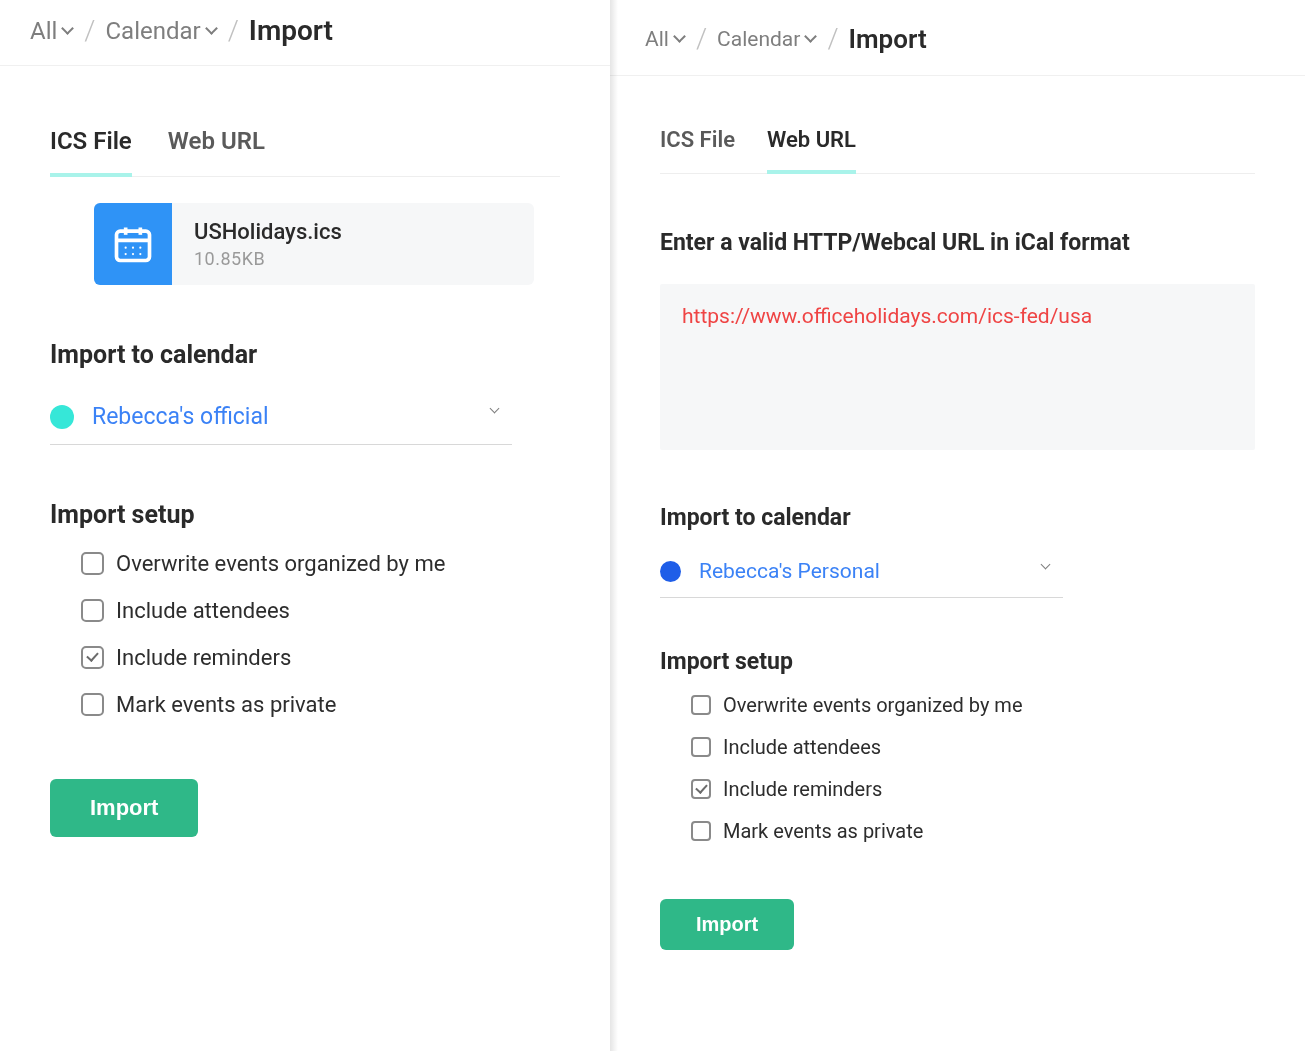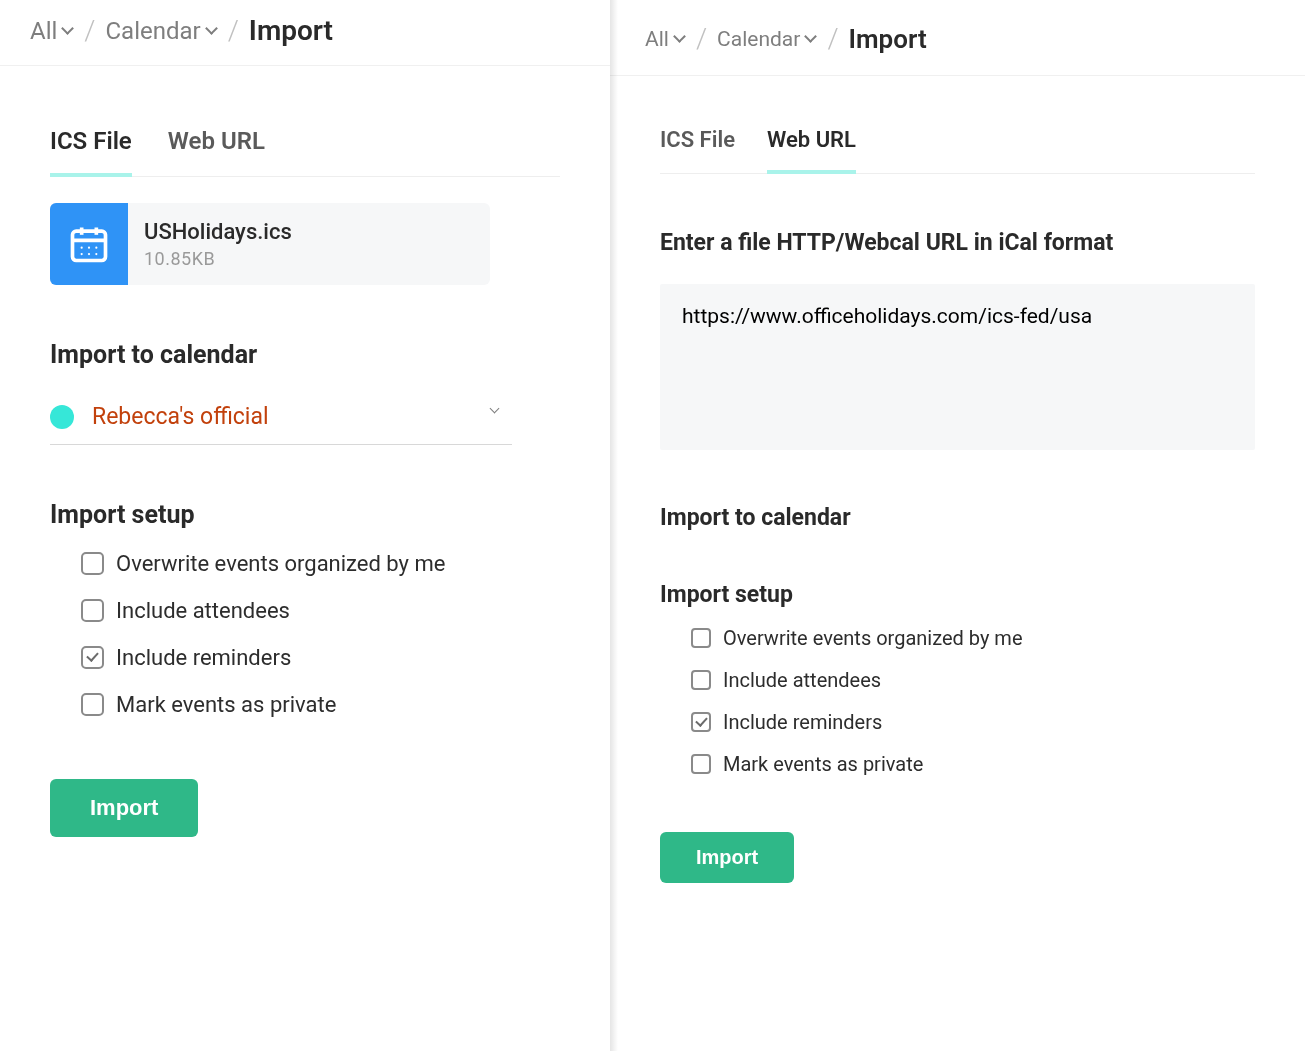--- a/index.html
+++ b/index.html
@@ -77,26 +77,27 @@
     color: #2a2a2a;
     margin-top: 55px;
   }
   .pane-right .section-head { font-size: 23px; margin-top: 50px; }
   .section-head.first { margin-top: 60px; }
   .pane-right .section-head.first { margin-top: 55px; }
   .file-row {
     margin-top: 26px;
     display: flex;
     align-items: center;
-    gap: 16px;
+    gap: 22px;
     background: #f6f7f8;
     border-radius: 6px;
     padding: 0;
     width: 440px;
     height: 82px;
+    margin-left: 44px;
   }
   .file-icon {
     width: 78px; height: 82px;
     background: #2f93f6;
     border-radius: 6px 0 0 6px;
     display: flex; align-items: center; justify-content: center;
   }
   .file-icon svg { width: 44px; height: 44px; }
   .file-meta { display: flex; flex-direction: column; gap: 4px; }
   .file-name { font-size: 22px; color: #2a2a2a; font-weight: 500; }
@@ -104,41 +105,41 @@
   .url-input {
     margin-top: 28px;
     width: 595px;
     height: 166px;
     background: #f6f7f8;
     border: none;
     border-radius: 2px;
     padding: 20px 22px;
     font-size: 21px;
     font-family: inherit;
-    color: #000000;
+    color: #ef4444;
     resize: none;
     outline: none;
   }
   .cal-select {
     margin-top: 28px;
     display: flex;
     align-items: center;
     gap: 18px;
     width: 462px;
     border-bottom: 1px solid #d8d8d8;
     padding: 6px 4px 14px 0;
     cursor: pointer;
     position: relative;
   }
   .pane-right .cal-select { width: 403px; margin-top: 22px; }
   .cal-dot {
     width: 24px; height: 24px; border-radius: 50%;
   }
   .pane-right .cal-dot { width: 21px; height: 21px; }
-  .cal-name { font-size: 23px; color: #c2410c; }
+  .cal-name { font-size: 23px; color: #3b82f6; }
   .pane-right .cal-name { font-size: 21px; }
   .cal-select .chevron-down { position: absolute; right: 10px; top: 10px; }
   .check-row {
     display: flex; align-items: center; gap: 12px;
     margin-top: 22px;
     font-size: 22px; color: #2d2d2d;
     cursor: pointer;
     padding-left: 31px;
   }
   .pane-right .check-row { font-size: 20px; margin-top: 18px; }
@@ -269,24 +270,29 @@
     <span class="bc-sep">/</span>
     <span class="bc-current">Import</span>
   </div>
 
   <div class="body">
     <div class="tabs">
       <div class="tab">ICS File</div>
       <div class="tab active">Web URL</div>
     </div>
 
-    <div class="section-head first">Enter a file HTTP/Webcal URL in iCal format</div>
+    <div class="section-head first">Enter a valid HTTP/Webcal URL in iCal format</div>
     <textarea class="url-input" style="">https://www.officeholidays.com/ics-fed/usa</textarea>
 
     <div class="section-head">Import to calendar</div>
+    <div class="cal-select">
+      <span class="cal-dot" style="background: rgb(31, 94, 232);"></span>
+      <span class="cal-name">Rebecca's Personal</span>
+      <span class="chevron-down small"></span>
+    </div>
 
     <div class="section-head">Import setup</div>
     <div class="setup-block">
       <label class="check-row">
         <span class="checkbox"></span>
         <span>Overwrite events organized by me</span>
       </label>
       <label class="check-row">
         <span class="checkbox"></span>
         <span>Include attendees</span>

